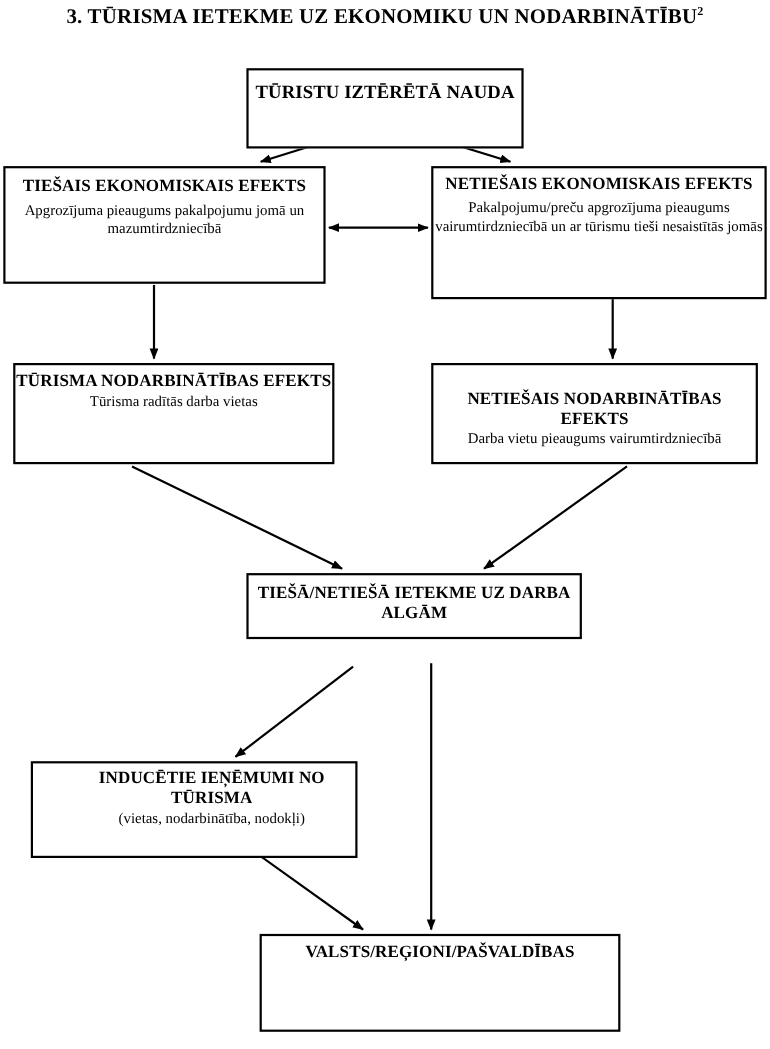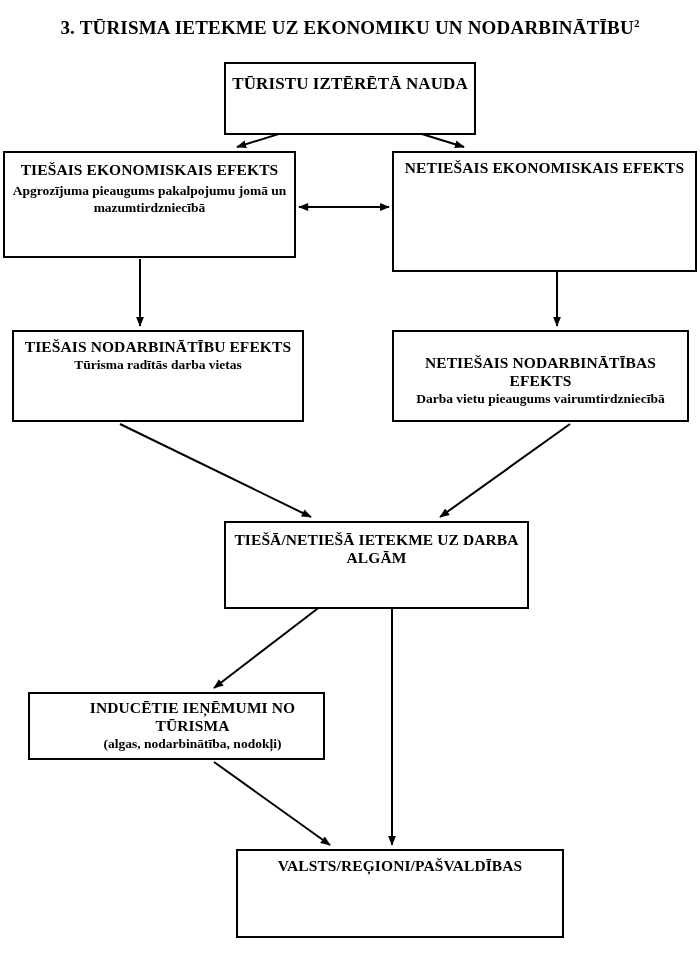--- a/index.html
+++ b/index.html
@@ -22,21 +22,21 @@
     left: 0;
     top: 0;
     width: 700px;
     height: 954px;
   }
 
   
   .page-title {
     position: absolute;
     left: 60px;
-    top: 16px;
+    top: 4px;
     width: 580px;
     text-align: center;
     font-weight: bold;
     font-size: 19px;
     line-height: 23px;
     letter-spacing: 0.2px;
   }
   .page-title sup {
     font-size: 11px;
     vertical-align: super;
@@ -56,34 +56,34 @@
     font-weight: bold;
     font-size: 15.5px;
     line-height: 18px;
     letter-spacing: 0.1px;
   }
   .node .heading.big {
     font-size: 17px;
     line-height: 21px;
   }
   .node .detail {
-    font-weight: bold;
+    font-weight: normal;
     font-size: 13.5px;
     line-height: 17px;
     text-align: center;
   }
 
   
   #node-tourist-money   { left: 224px; top: 62px;  width: 252px; height: 73px;  padding-top: 9px; }
   #node-direct-econ     { left: 3px;   top: 151px; width: 293px; height: 107px; padding-top: 8px; }
   #node-indirect-econ   { left: 392px; top: 151px; width: 305px; height: 121px; padding-top: 6px; }
   #node-direct-empl     { left: 12px;  top: 330px; width: 292px; height: 92px;  padding-top: 6px; }
   #node-indirect-empl   { left: 392px; top: 330px; width: 297px; height: 92px;  padding-top: 22px; }
-  #node-wages           { left: 224px; top: 521px; width: 305px; height: 88px;  padding-top: 8px; }
-  #node-induced         { left: 28px;  top: 692px; width: 297px; height: 68px;  padding-top: 5px; padding-left: 32px; }
+  #node-wages           { left: 224px; top: 521px; width: 305px; height: 60px;  padding-top: 8px; }
+  #node-induced         { left: 28px;  top: 692px; width: 297px; height: 88px;  padding-top: 5px; padding-left: 32px; }
   #node-government      { left: 236px; top: 849px; width: 328px; height: 89px;  padding-top: 6px; }
 
   #node-direct-econ .detail,
   #node-indirect-econ .detail { margin-top: 3px; }
   #node-government .detail { margin-top: 11px; }
 
   
   #connectors {
     position: absolute;
     left: 0;
@@ -136,39 +136,40 @@
     <div class="detail"></div>
   </div>
 
   <div class="node" id="node-direct-econ">
     <div class="heading">TIEŠAIS EKONOMISKAIS EFEKTS</div>
     <div class="detail">Apgrozījuma pieaugums pakalpojumu jomā un mazumtirdzniecībā</div>
   </div>
 
   <div class="node" id="node-indirect-econ">
     <div class="heading">NETIEŠAIS EKONOMISKAIS EFEKTS</div>
+    <div class="detail">Pakalpojumu/preču apgrozījuma pieaugums vairumtirdzniecībā un ar tūrismu tieši nesaistītās jomās</div>
   </div>
 
   <div class="node" id="node-direct-empl">
-    <div class="heading">TIEŠAIS NODARBINĀTĪBU EFEKTS</div>
+    <div class="heading">TŪRISMA NODARBINĀTĪBAS EFEKTS</div>
     <div class="detail">Tūrisma radītās darba vietas</div>
   </div>
 
   <div class="node" id="node-indirect-empl">
     <div class="heading">NETIEŠAIS NODARBINĀTĪBAS EFEKTS</div>
     <div class="detail">Darba vietu pieaugums vairumtirdzniecībā</div>
   </div>
 
   <div class="node" id="node-wages">
     <div class="heading">TIEŠĀ/NETIEŠĀ IETEKME UZ DARBA ALGĀM</div>
 
   </div>
 
   <div class="node" id="node-induced">
     <div class="heading">INDUCĒTIE IEŅĒMUMI NO TŪRISMA</div>
-    <div class="detail">(algas, nodarbinātība, nodokļi)</div>
+    <div class="detail">(vietas, nodarbinātība, nodokļi)</div>
   </div>
 
   <div class="node" id="node-government">
     <div class="heading">VALSTS/REĢIONI/PAŠVALDĪBAS</div>
   </div>
 
 </div>
 
 </body></html>

